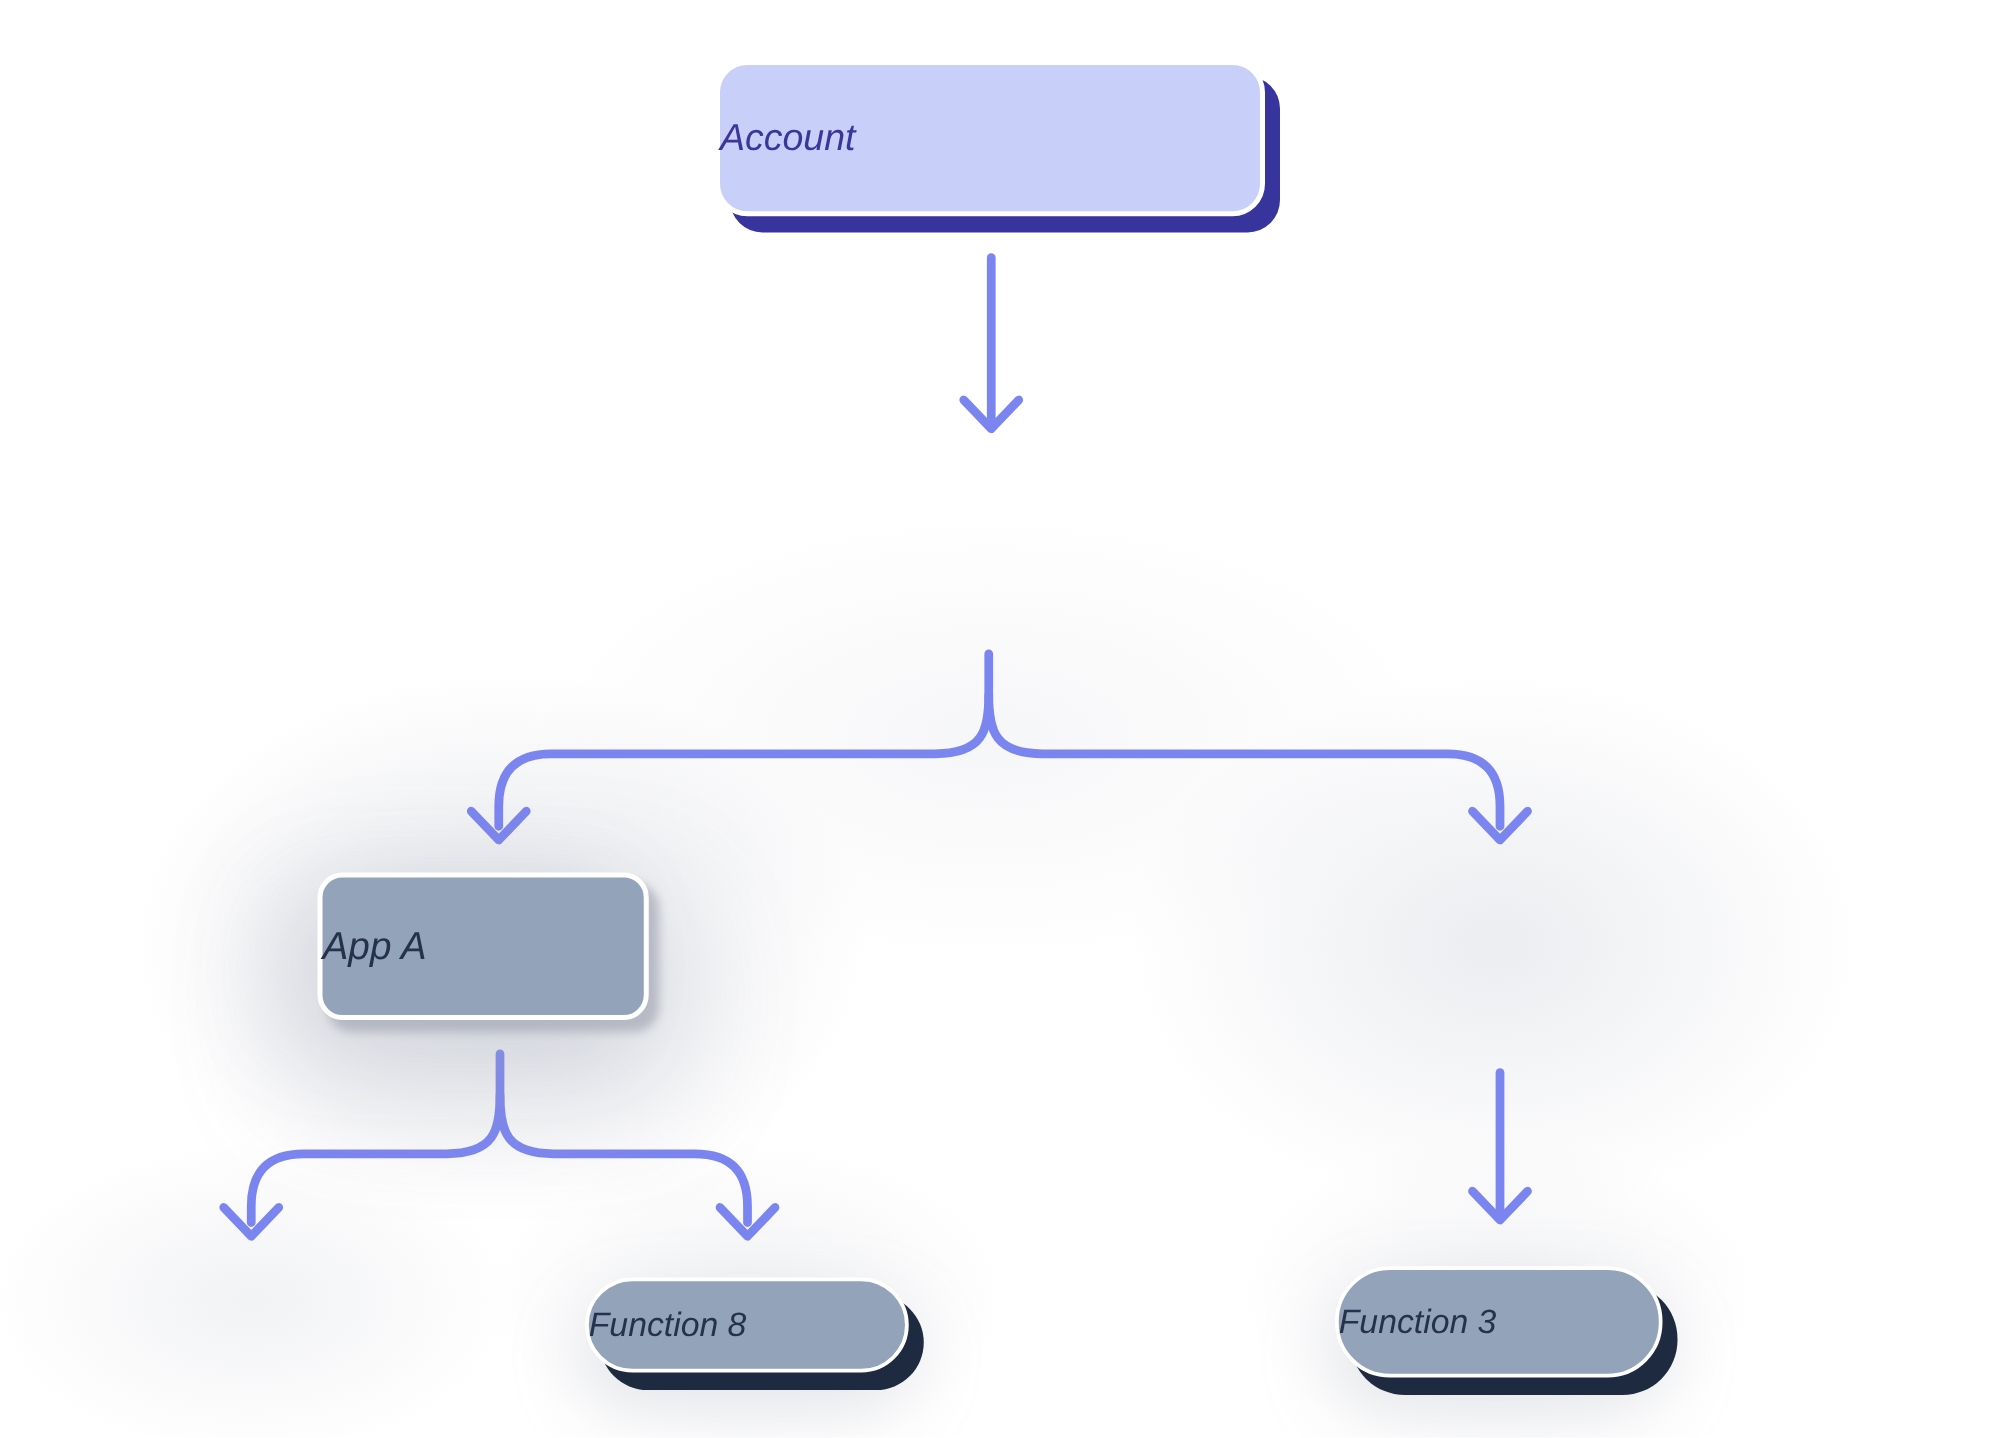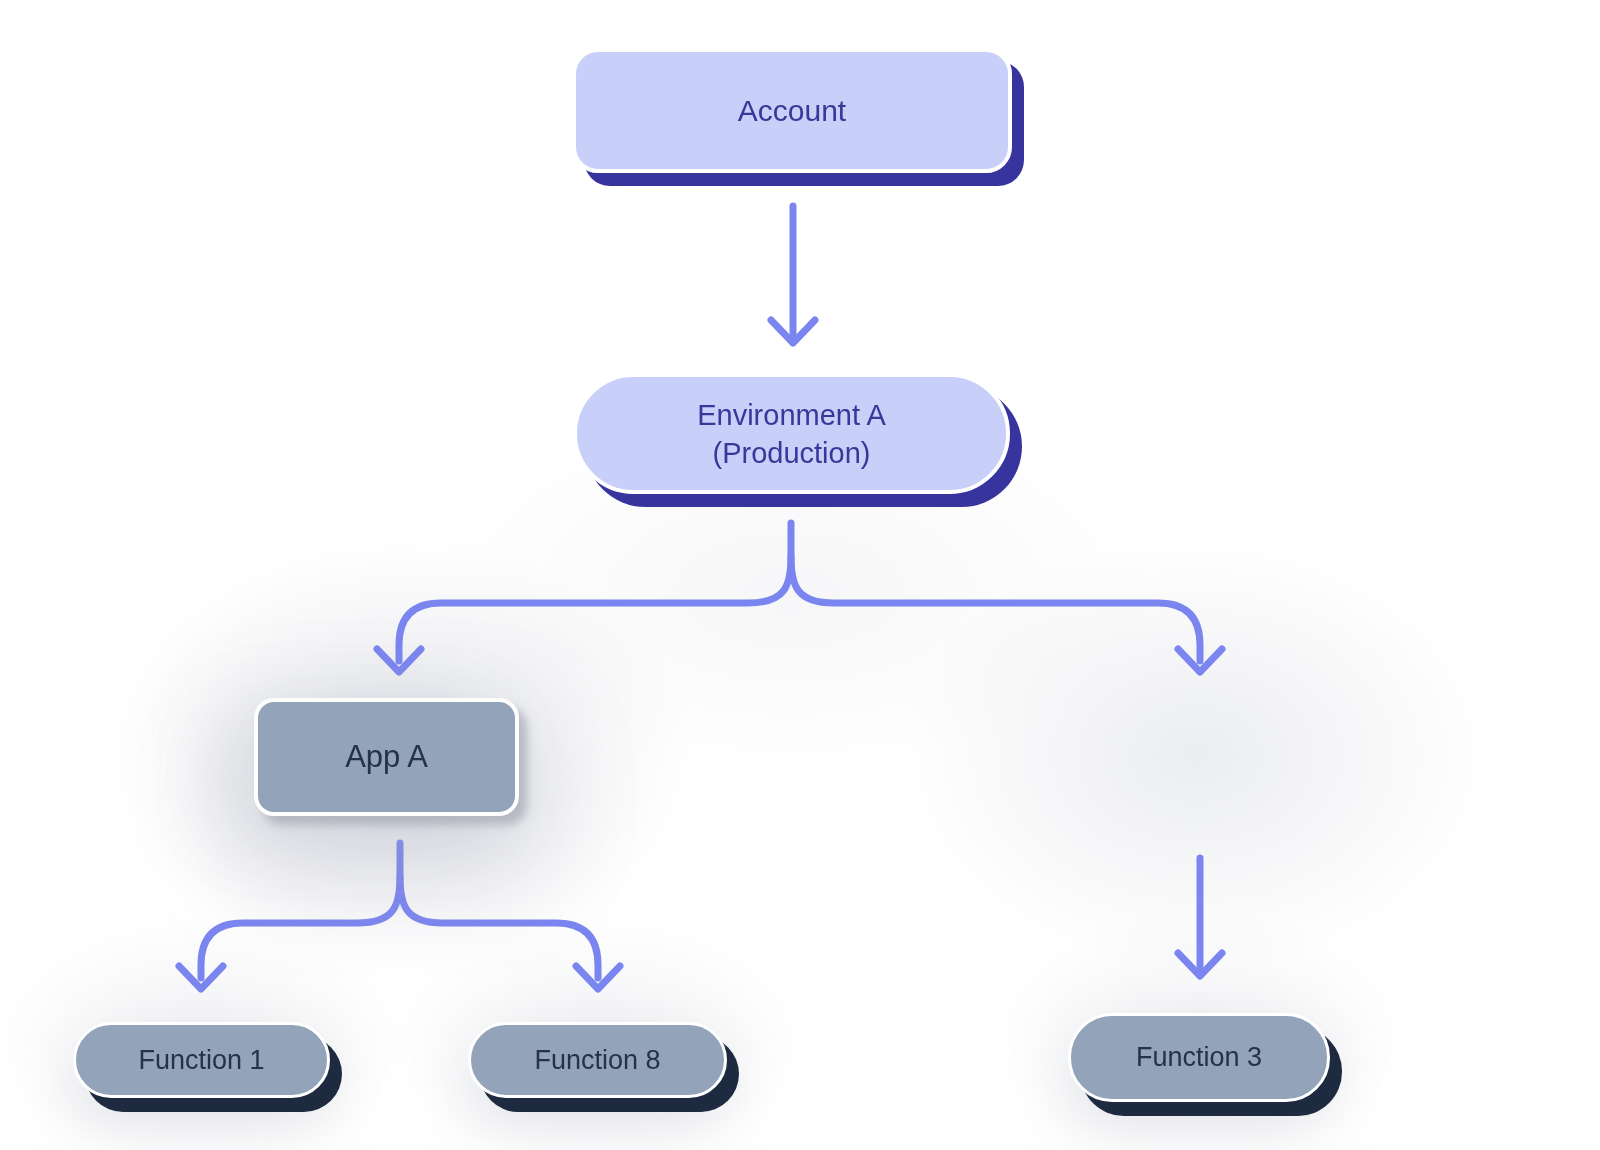--- a/index.html
+++ b/index.html
@@ -41,22 +41,22 @@
     stroke: var(--connector);
     stroke-width: 7;
     stroke-linecap: round;
     stroke-linejoin: round;
   }
   .node {
     position: absolute;
     box-sizing: border-box;
     display: flex;
     align-items: center;
-    justify-content: center;
     text-align: center;
+    font-style: italic;
   }
   .node .label { display: block; }
   .indigo {
     background: var(--node-indigo-fill);
     border: 4px solid #ffffff;
     color: var(--node-indigo-text);
     box-shadow: 12px 13px 0 var(--node-indigo-shadow);
   }
   .box-account {
     left: 572px; top: 48px; width: 440px; height: 125px;
@@ -120,35 +120,26 @@
     <path class="conn" d="M576 966 L598 989 L620 966"></path>
 
     <path class="conn" d="M1200 858 L1200 973"></path>
     <path class="conn" d="M1178 953 L1200 976 L1222 953"></path>
   </svg>
 
   <div class="node indigo box-account">
     <span class="label">Account</span>
   </div>
 
-  <div class="node indigo pill-environment">
-    <span class="label">
-      <span>Environment A</span><br>
-      <span>(Production)</span>
-    </span>
-  </div>
 
   <div class="node gray app box-app-a">
     <span class="label">App A</span>
   </div>
 
 
-  <div class="node gray func pill-function-1">
-    <span class="label">Function 1</span>
-  </div>
 
   <div class="node gray func pill-function-2">
     <span class="label">Function 8</span>
   </div>
 
   <div class="node gray func pill-function-3">
     <span class="label">Function 3</span>
   </div>
 
 </div>

